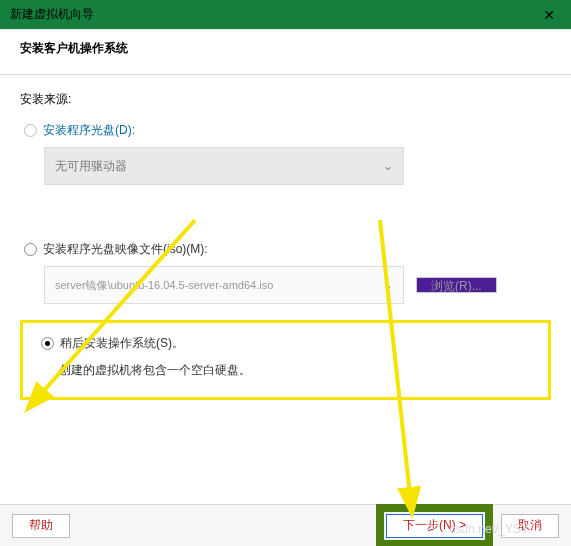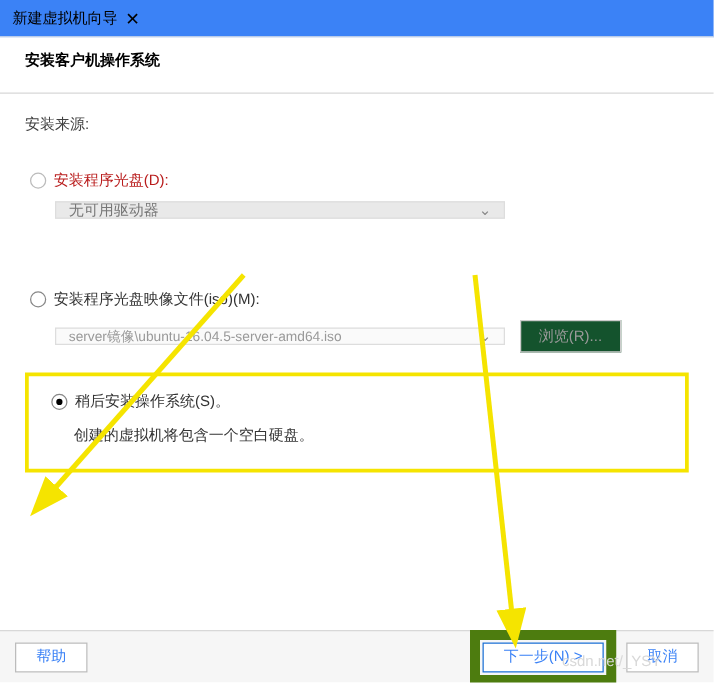--- a/index.html
+++ b/index.html
@@ -1,42 +1,42 @@
 <!DOCTYPE html>
 <html><head>
 <meta charset="utf-8">
 <style>
 *{box-sizing:border-box;margin:0;padding:0;font-family:"Microsoft YaHei","Segoe UI",sans-serif;font-size:12px}
 body{width:571px;height:546px;background:#fff;position:relative;overflow:hidden}
-.titlebar{display:flex;align-items:center;height:30px;padding:0 10px;border-bottom:1px solid #e5e5e5;background:#3b82f6}
+.titlebar{display:flex;justify-content:space-between;align-items:center;height:30px;padding:0 10px;border-bottom:1px solid #e5e5e5;background:#15803d}
 .close{width:24px;height:24px;display:flex;align-items:center;justify-content:center;font-size:14px;cursor:pointer}
 .header{padding:10px 20px 13px;border-bottom:1px solid #d8d8d8;background:#fff}
 .header-title{font-weight:bold;margin-bottom:4px;font-size:12px}
 .header-desc{padding-left:24px;color:#333}
 .content{padding:16px 20px 10px}
-.section-label{color:#404040;margin-bottom:28px}
+.section-label{color:#000000;margin-bottom:14px}
 .opt{margin-bottom:10px}
 .radio-row{display:flex;align-items:center;gap:6px;margin-bottom:8px;padding-left:4px}
 .radio{width:13px;height:13px;border:1px solid #888;border-radius:50%;display:inline-flex;align-items:center;justify-content:center;background:#fff}
 .radio.checked::after{content:"";width:5px;height:5px;border-radius:50%;background:#000}
 .radio.disabled{border-color:#bbb}
 .radio-label{color:#333}
-.radio-label.disabled{color:#b91c1c}
+.radio-label.disabled{color:#0369a1}
 .indent{margin-left:24px}
-.select{display:flex;align-items:center;justify-content:space-between;height:14px;padding:0 10px;background:#e9e9e9;border:1px solid #ddd;width:360px}
+.select{display:flex;align-items:center;justify-content:space-between;height:38px;padding:0 10px;background:#e9e9e9;border:1px solid #ddd;width:360px}
 .select.light{background:#fafafa;border:1px solid #ddd}
 .select-text{color:#777}
 .select-text.path{color:#999;font-size:11px}
 .chev{color:#888}
 .iso-row{display:flex;align-items:center;gap:12px}
-.browse{height:26px;padding:0 14px;background:#14532d;border:1px solid #ccc;color:#999}
+.browse{height:16px;padding:0 14px;background:#4c1d95;border:1px solid #ccc;color:#999}
 .opt3-box{border:3px solid #f5e400;padding:12px 14px 18px;margin-top:16px}
 .opt3-desc{margin-top:10px;margin-left:22px;color:#333}
 .footer{position:absolute;bottom:0;left:0;right:0;height:42px;border-top:1px solid #d8d8d8;display:flex;align-items:center;padding:0 12px;gap:8px;background:#f6f6f6}
-.btn{height:24px;padding:0 16px;background:#fff;border:1px solid #bcbcbc;color:#3b82f6;cursor:pointer;display:inline-flex;align-items:center;justify-content:center}
+.btn{height:24px;padding:0 16px;background:#fff;border:1px solid #bcbcbc;color:#b91c1c;cursor:pointer;display:inline-flex;align-items:center;justify-content:center}
 .spacer{flex:1}
 .next-wrap{border:8px solid #4d7c0f;padding:2px}
 .next-wrap .btn{border:1px solid #1a6fd4}
 .watermark{position:absolute;bottom:10px;right:42px;color:#d8d8d8;font-size:12px;pointer-events:none}
 
 .arrow{position:absolute;pointer-events:none}
 .arrow svg{overflow:visible}
 </style>
 </head>
 <body>

